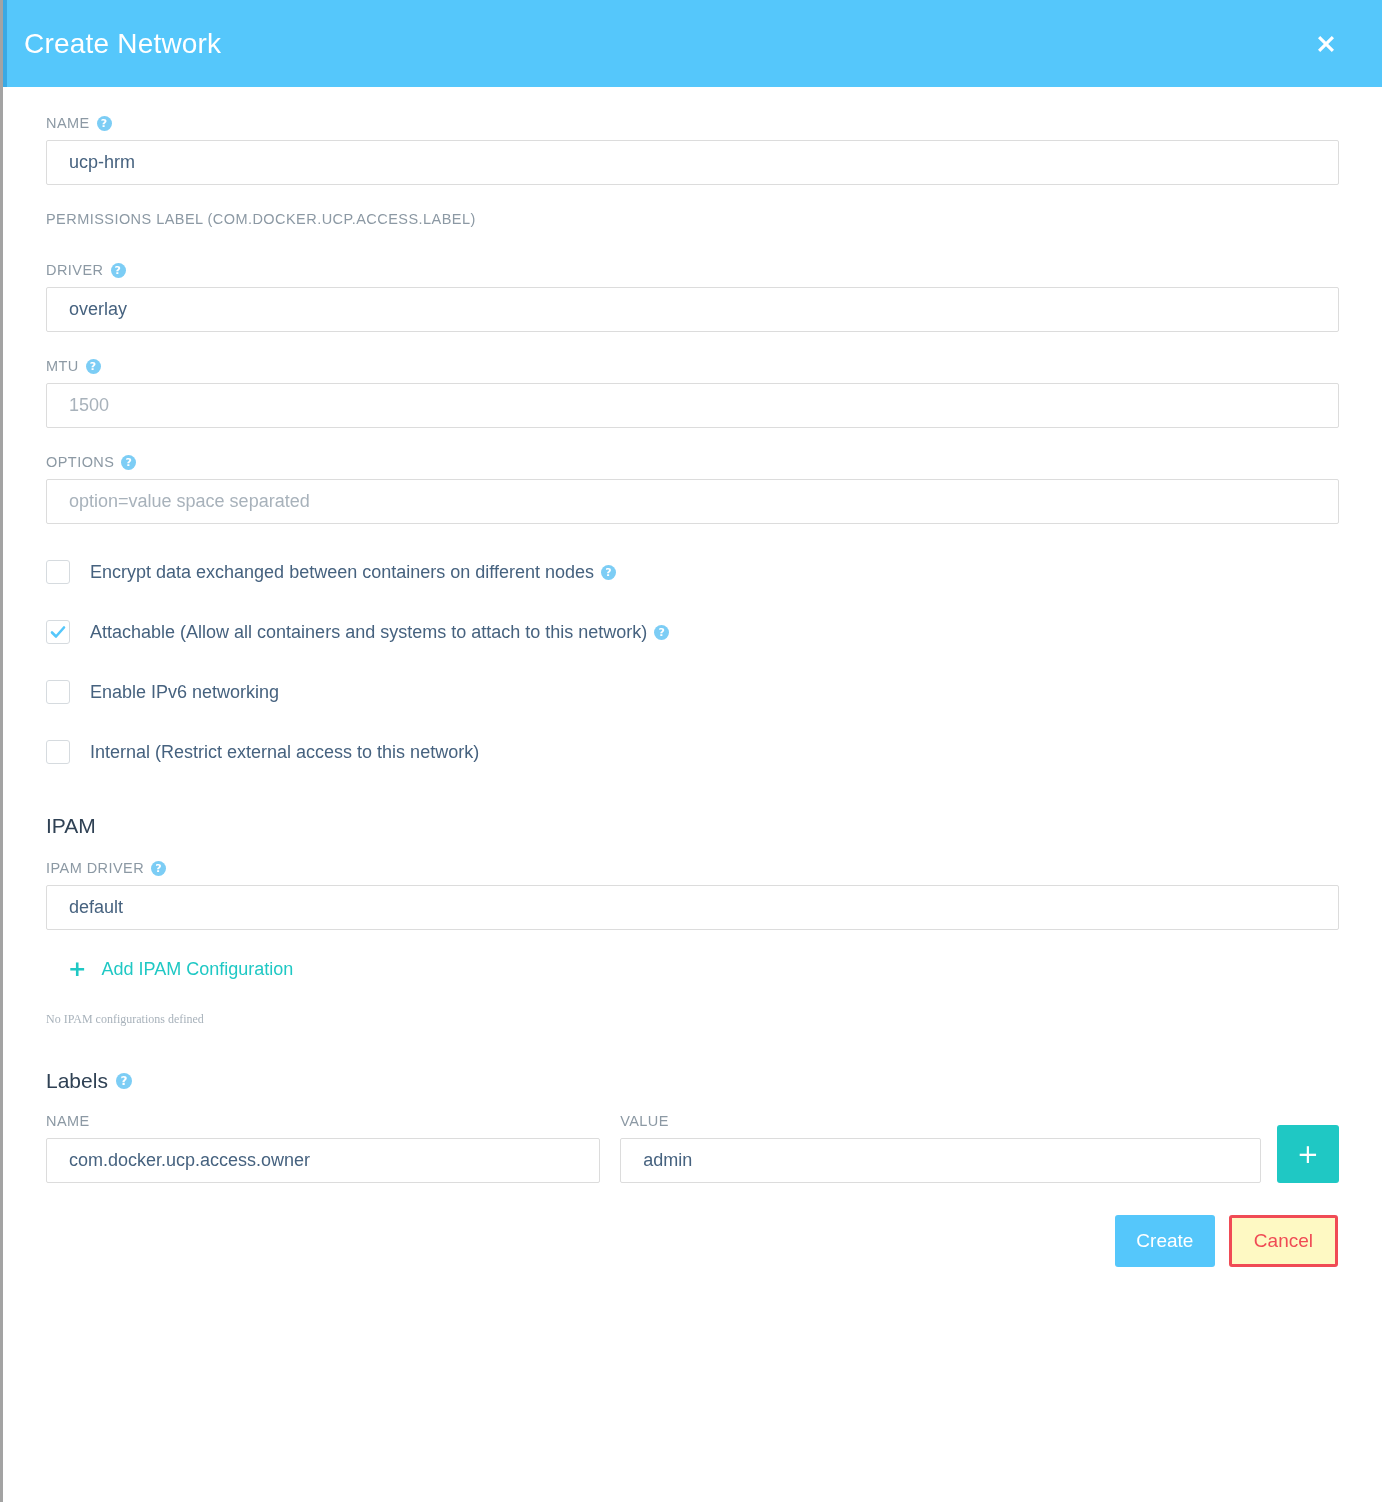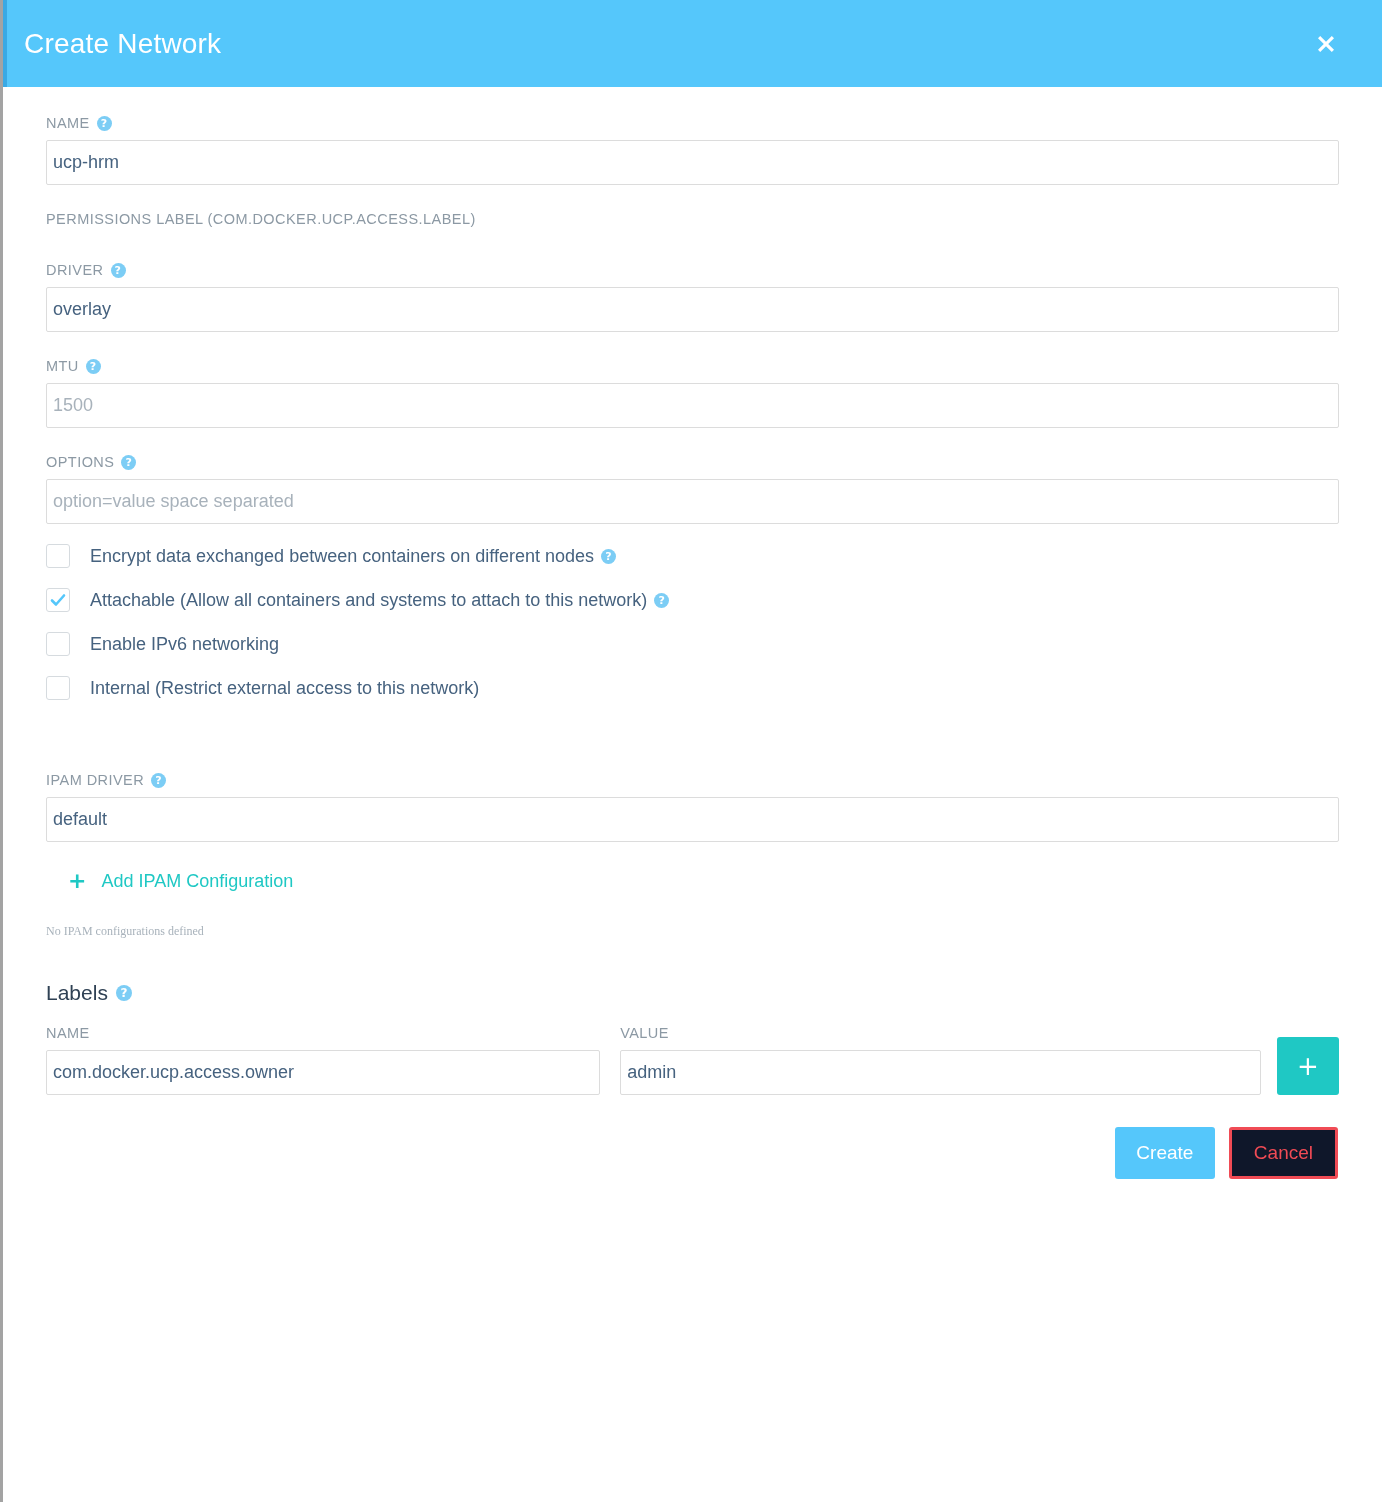--- a/index.html
+++ b/index.html
@@ -93,21 +93,21 @@
   .text-input {
     width: 100%;
     box-sizing: border-box;
     height: 45px;
     border: 1px solid #dcdcdc;
     border-radius: 2px;
     background: #ffffff;
     font-size: 18px;
     font-family: "Liberation Sans", sans-serif;
     color: #46627f;
-    padding: 0 6px;
+    padding: 0 22px;
     outline: none;
   }
   .text-input::placeholder { color: #a8b2bb; }
 
   .select-wrap { position: relative; }
   .select-wrap .caret {
     position: absolute;
     right: 22px;
     top: 50%;
     transform: translateY(-50%);
@@ -116,21 +116,21 @@
     border-right: 7px solid transparent;
     border-top: 8px solid #5b7185;
     pointer-events: none;
   }
 
   .gap-sm { height: 26px; }
 
   
   .check-row {
     display: flex;
-    margin-top: 20px;
+    margin-top: 36px;
   }
   .check-row:first-of-type { margin-top: 30px; }
   .checkbox {
     width: 24px; height: 24px;
     border: 1px solid #d6dbdf;
     border-radius: 3px;
     background: #fff;
     box-sizing: border-box;
     display: flex;
     align-items: center;
@@ -221,21 +221,21 @@
     color: #ffffff;
     font-size: 19px;
     font-family: "Liberation Sans", sans-serif;
     border-radius: 3px;
     padding: 0 10px;
     height: 52px;
     cursor: pointer;
     min-width: 100px;
   }
   .btn-cancel {
-    background: #0f172a;
+    background: #fef9c3;
     border: 3px solid #f04b55;
     color: #f04b55;
     font-size: 19px;
     font-family: "Liberation Sans", sans-serif;
     border-radius: 3px;
     padding: 0 22px;
     height: 52px;
     margin-left: 14px;
     cursor: pointer;
     min-width: 100px;
@@ -345,20 +345,23 @@
       <span class="checkbox">
         
       </span>
       <span class="check-label">
         <span>Internal (Restrict external access to this network)</span>
       </span>
     </div>
 
     
     <div style="height:50px"></div>
+    <div class="section-title">
+      <span>IPAM</span>
+    </div>
 
     <div style="height:22px"></div>
 
     <div class="field">
       <div class="field-label">
         <span>IPAM DRIVER</span>
         <span class="help-icon">?</span>
       </div>
       <input class="text-input" type="text" value="default" style="">
     </div>

